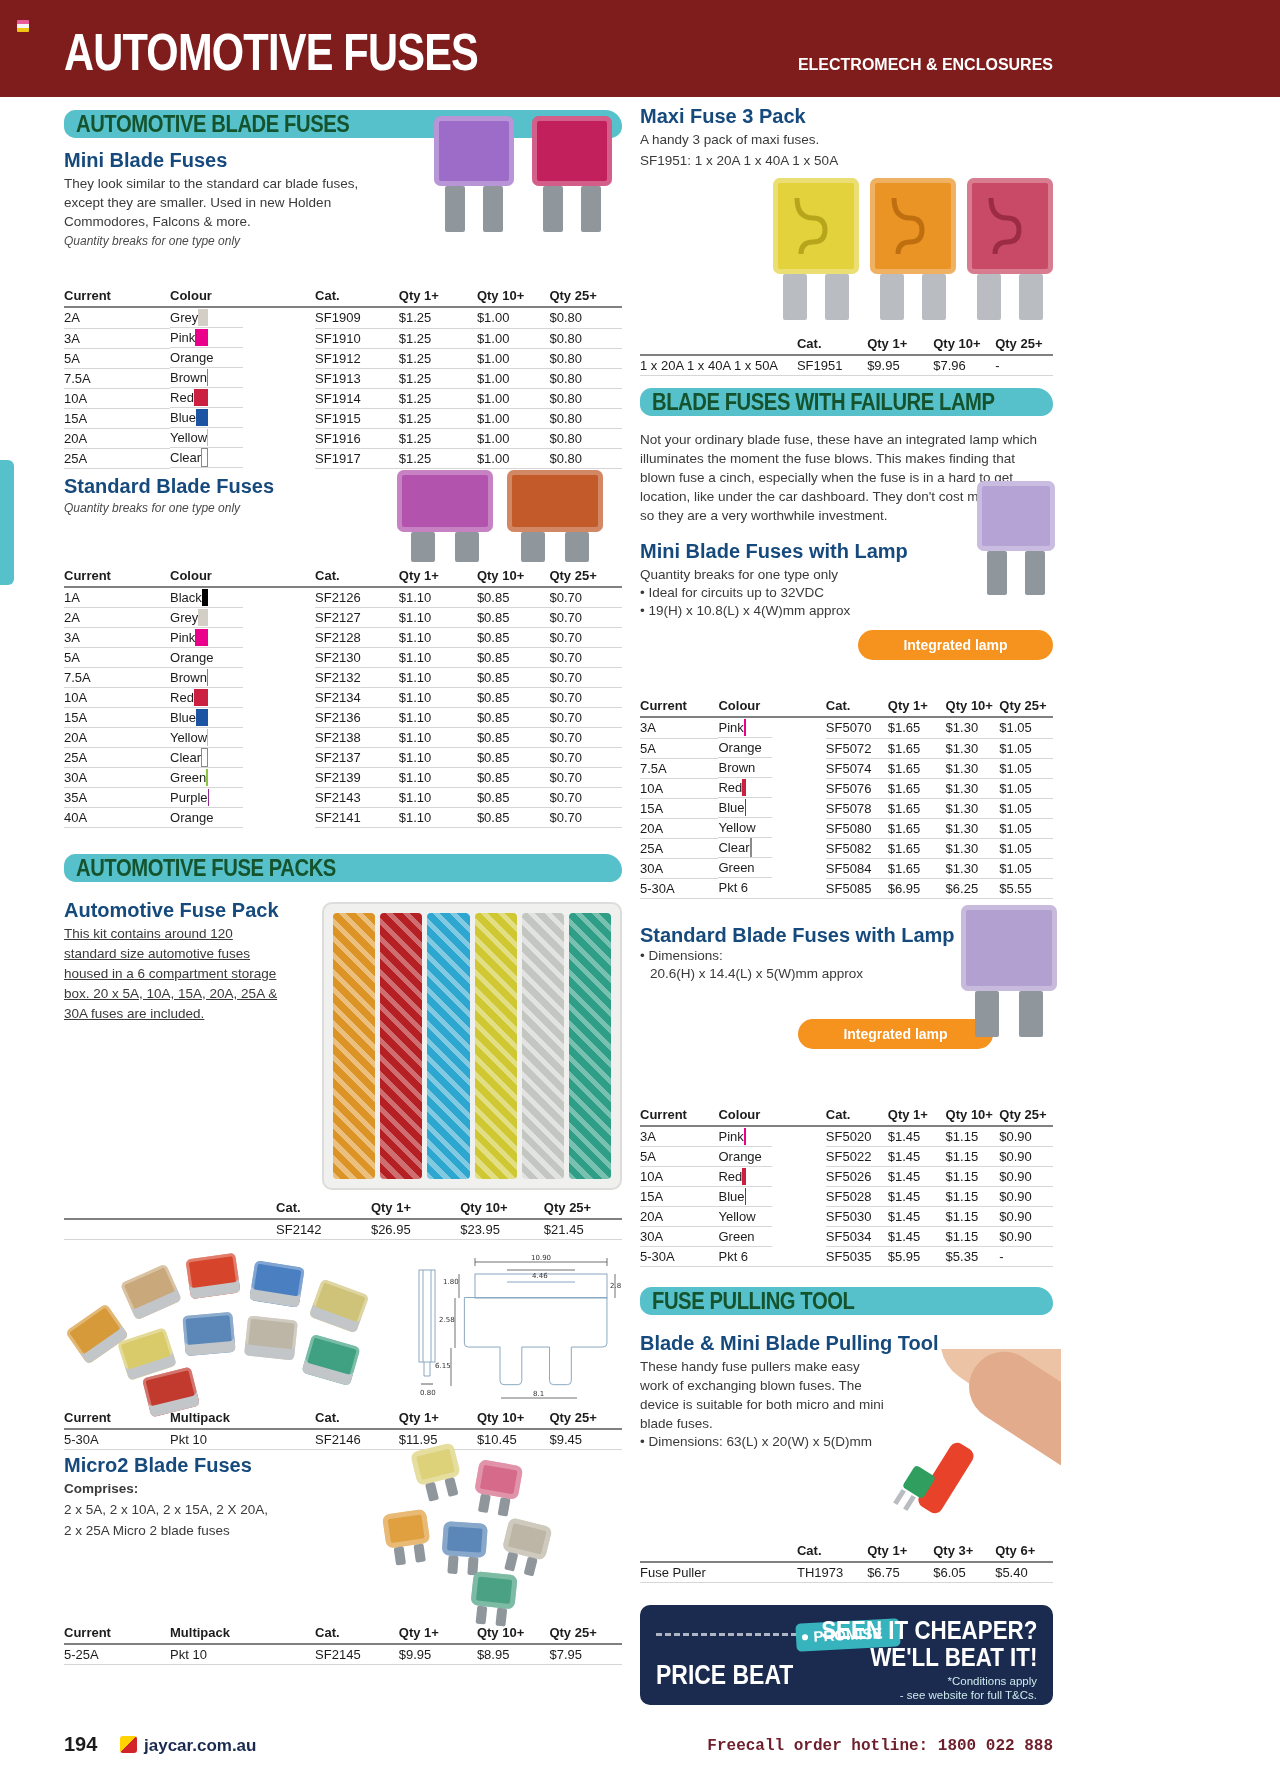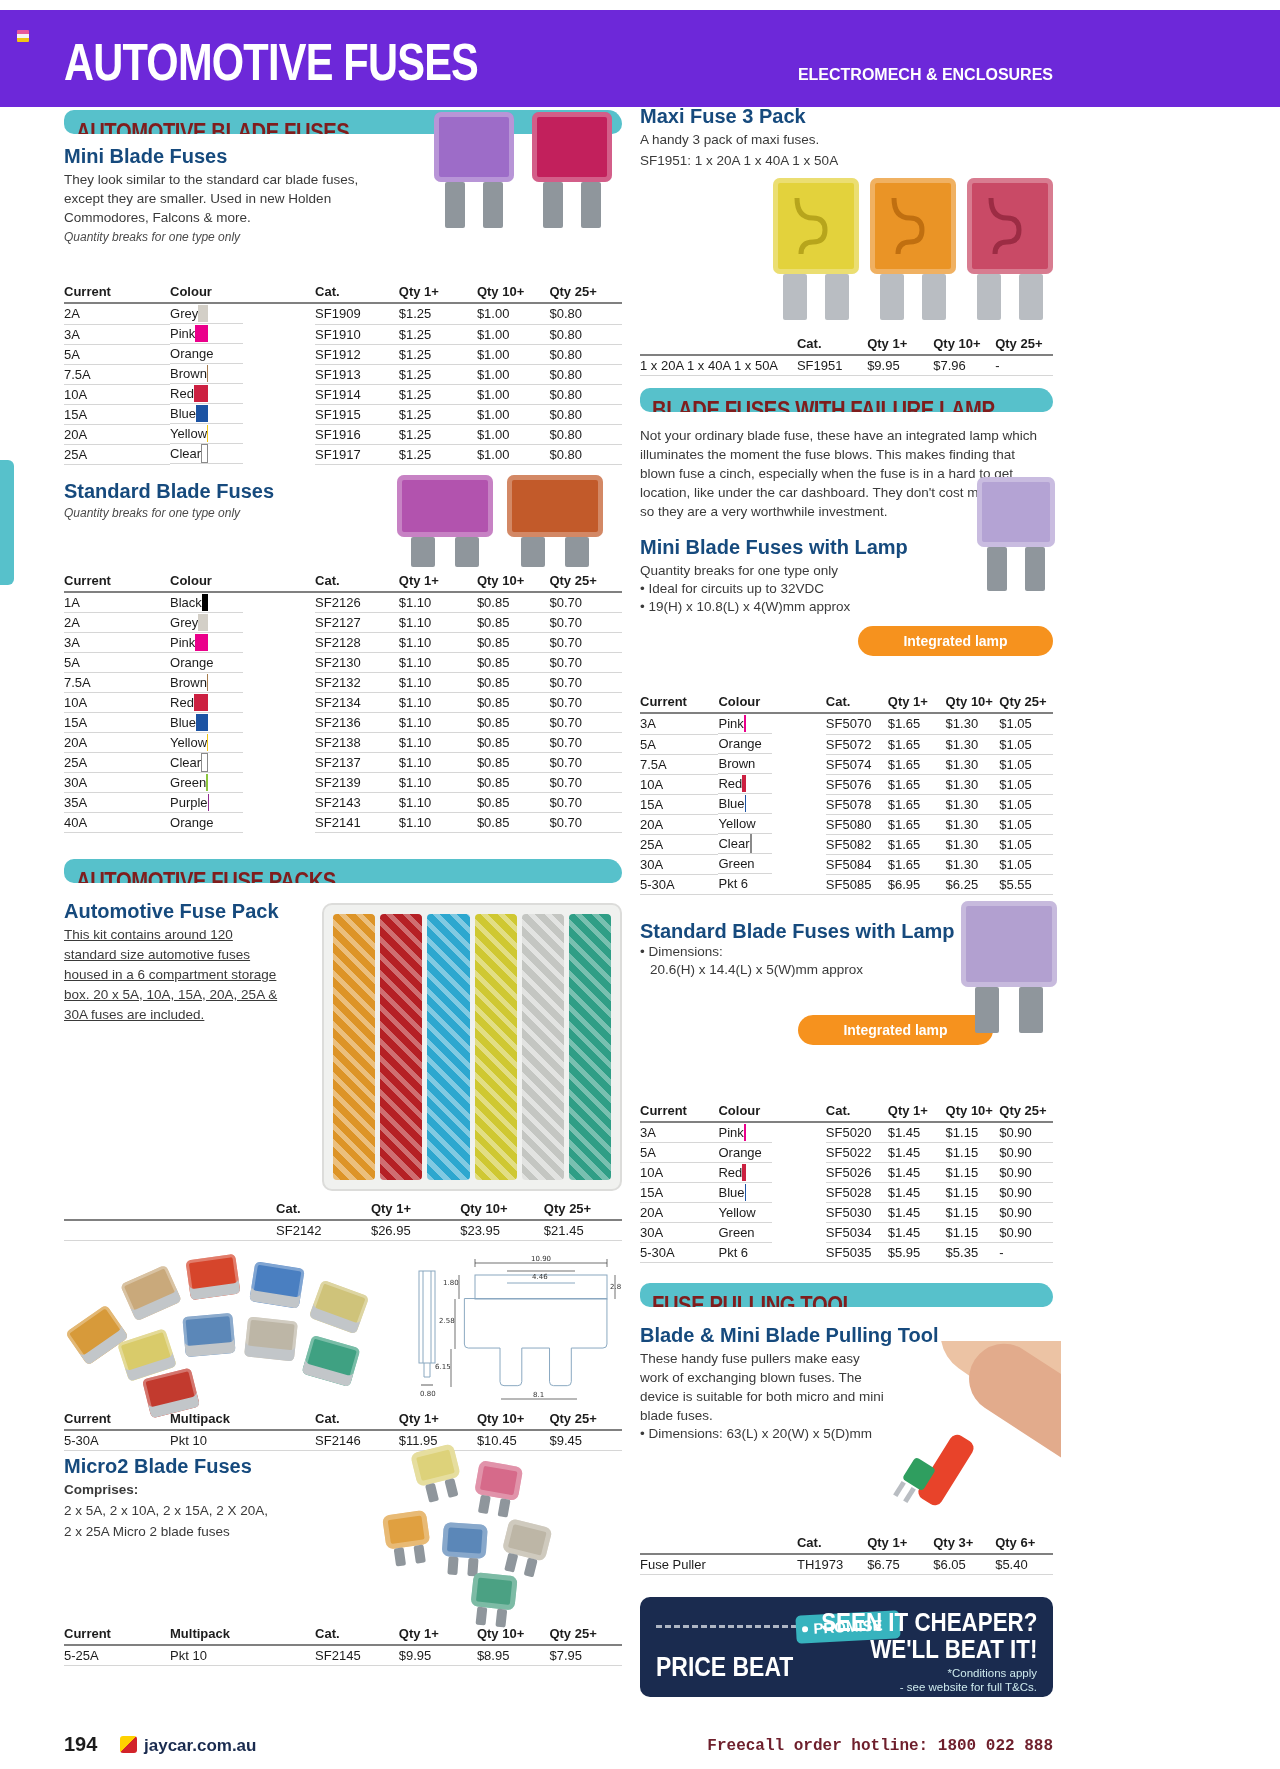--- a/index.html
+++ b/index.html
@@ -1,32 +1,32 @@
 <!DOCTYPE html>
 <html><head>
 <meta charset="utf-8">
 <style>
   html,body{margin:0;padding:0;background:#fff;}
   body{width:1280px;height:1769px;position:relative;overflow:hidden;
        font-family:"Liberation Sans", sans-serif;color:#2e2e2e;}
   
-  .topbar{position:absolute;left:0;top:10px;width:1280px;height:97px;background:#6d28d9;}
+  .topbar{position:absolute;left:0;top:0;width:1280px;height:97px;background:#7f1d1d;}
   .flag{position:absolute;left:17px;top:20px;width:12px;height:12px;display:flex;flex-direction:column;border-radius:1px;overflow:hidden;}
   .flag span{flex:1;}
   .page-title{position:absolute;left:64px;top:22px;color:#fff;font-size:52px;font-weight:bold;
       letter-spacing:-1px;transform:scaleX(.8);transform-origin:left center;white-space:nowrap;}
   .cat-title{position:absolute;left:640px;width:413px;top:56px;color:#fff;font-size:16px;font-weight:bold;
       text-align:right;letter-spacing:0px;}
   
   .col-left{position:absolute;left:64px;top:110px;width:558px;}
   .col-right{position:absolute;left:640px;top:104px;width:413px;}
   .side-tab{position:absolute;left:0;top:460px;width:14px;height:125px;background:#57c1cb;border-radius:0 6px 6px 0;}
   
-  .teal-head{background:#57c1cb;color:#7f1d1d;font-weight:bold;font-size:23px;height:16px;line-height:28px;
-      border-radius:14px 20px 14px 14px;padding:8px 0 0 12px;overflow:hidden;white-space:nowrap;}
+  .teal-head{background:#57c1cb;color:#14532d;font-weight:bold;font-size:23px;height:28px;line-height:28px;
+      border-radius:14px 20px 14px 14px;padding:0 0 0 12px;overflow:hidden;white-space:nowrap;}
   .teal-head span{display:inline-block;transform:scaleX(.88);transform-origin:left center;letter-spacing:-.5px;}
   .prod-title{color:#164a7d;font-size:20px;font-weight:bold;line-height:24px;margin:0;}
   .body-text{font-size:13.5px;line-height:19px;color:#3a3a3a;margin:2px 0 0 0;}
   .note{font-style:italic;font-size:12px;color:#4a4a4a;line-height:16px;margin-top:2px;}
   .bullet{font-size:13.5px;line-height:18px;color:#3a3a3a;}
   
   table{border-collapse:collapse;width:100%;font-size:13px;color:#1c1c1c;table-layout:fixed;}
   th{text-align:left;font-weight:bold;border-bottom:2px solid #808080;padding:2px 0 3px 0;}
   td{border-bottom:1px solid #d6d6d6;padding:1px 0;height:17px;vertical-align:middle;}
   .t6 th:nth-child(1),.t6 td:nth-child(1){width:19%;}
@@ -206,21 +206,21 @@
             <span class="swatch" style="background: rgb(255, 255, 255); border: 1px solid rgb(138, 138, 138);"></span>
           </td>
           <td>SF1917</td>
           <td>$1.25</td>
           <td>$1.00</td>
           <td>$0.80</td>
         </tr>
       </tbody>
     </table>
 
-  <div style="position:relative;margin-top:14px;height:68px;">
+  <div style="position:relative;margin-top:5px;height:68px;">
     <div class="prod-title">Standard Blade Fuses</div>
     <div class="note">Quantity breaks for one type only</div>
     <div class="photo" style="position:absolute;right:15px;top:-4px;width:210px;height:95px;">
       <div class="fuse" style="left:0;top:0;width:96px;height:95px;">
         <div class="fbody" style="left:0;top:0;width:96px;height:62px;background:#b253ae;"></div>
         <div class="fleg" style="left:14px;top:62px;width:24px;height:30px;"></div>
         <div class="fleg" style="left:58px;top:62px;width:24px;height:30px;"></div>
       </div>
       <div class="fuse" style="left:110px;top:0;width:96px;height:95px;">
         <div class="fbody" style="left:0;top:0;width:96px;height:62px;background:#c25a2a;"></div>

